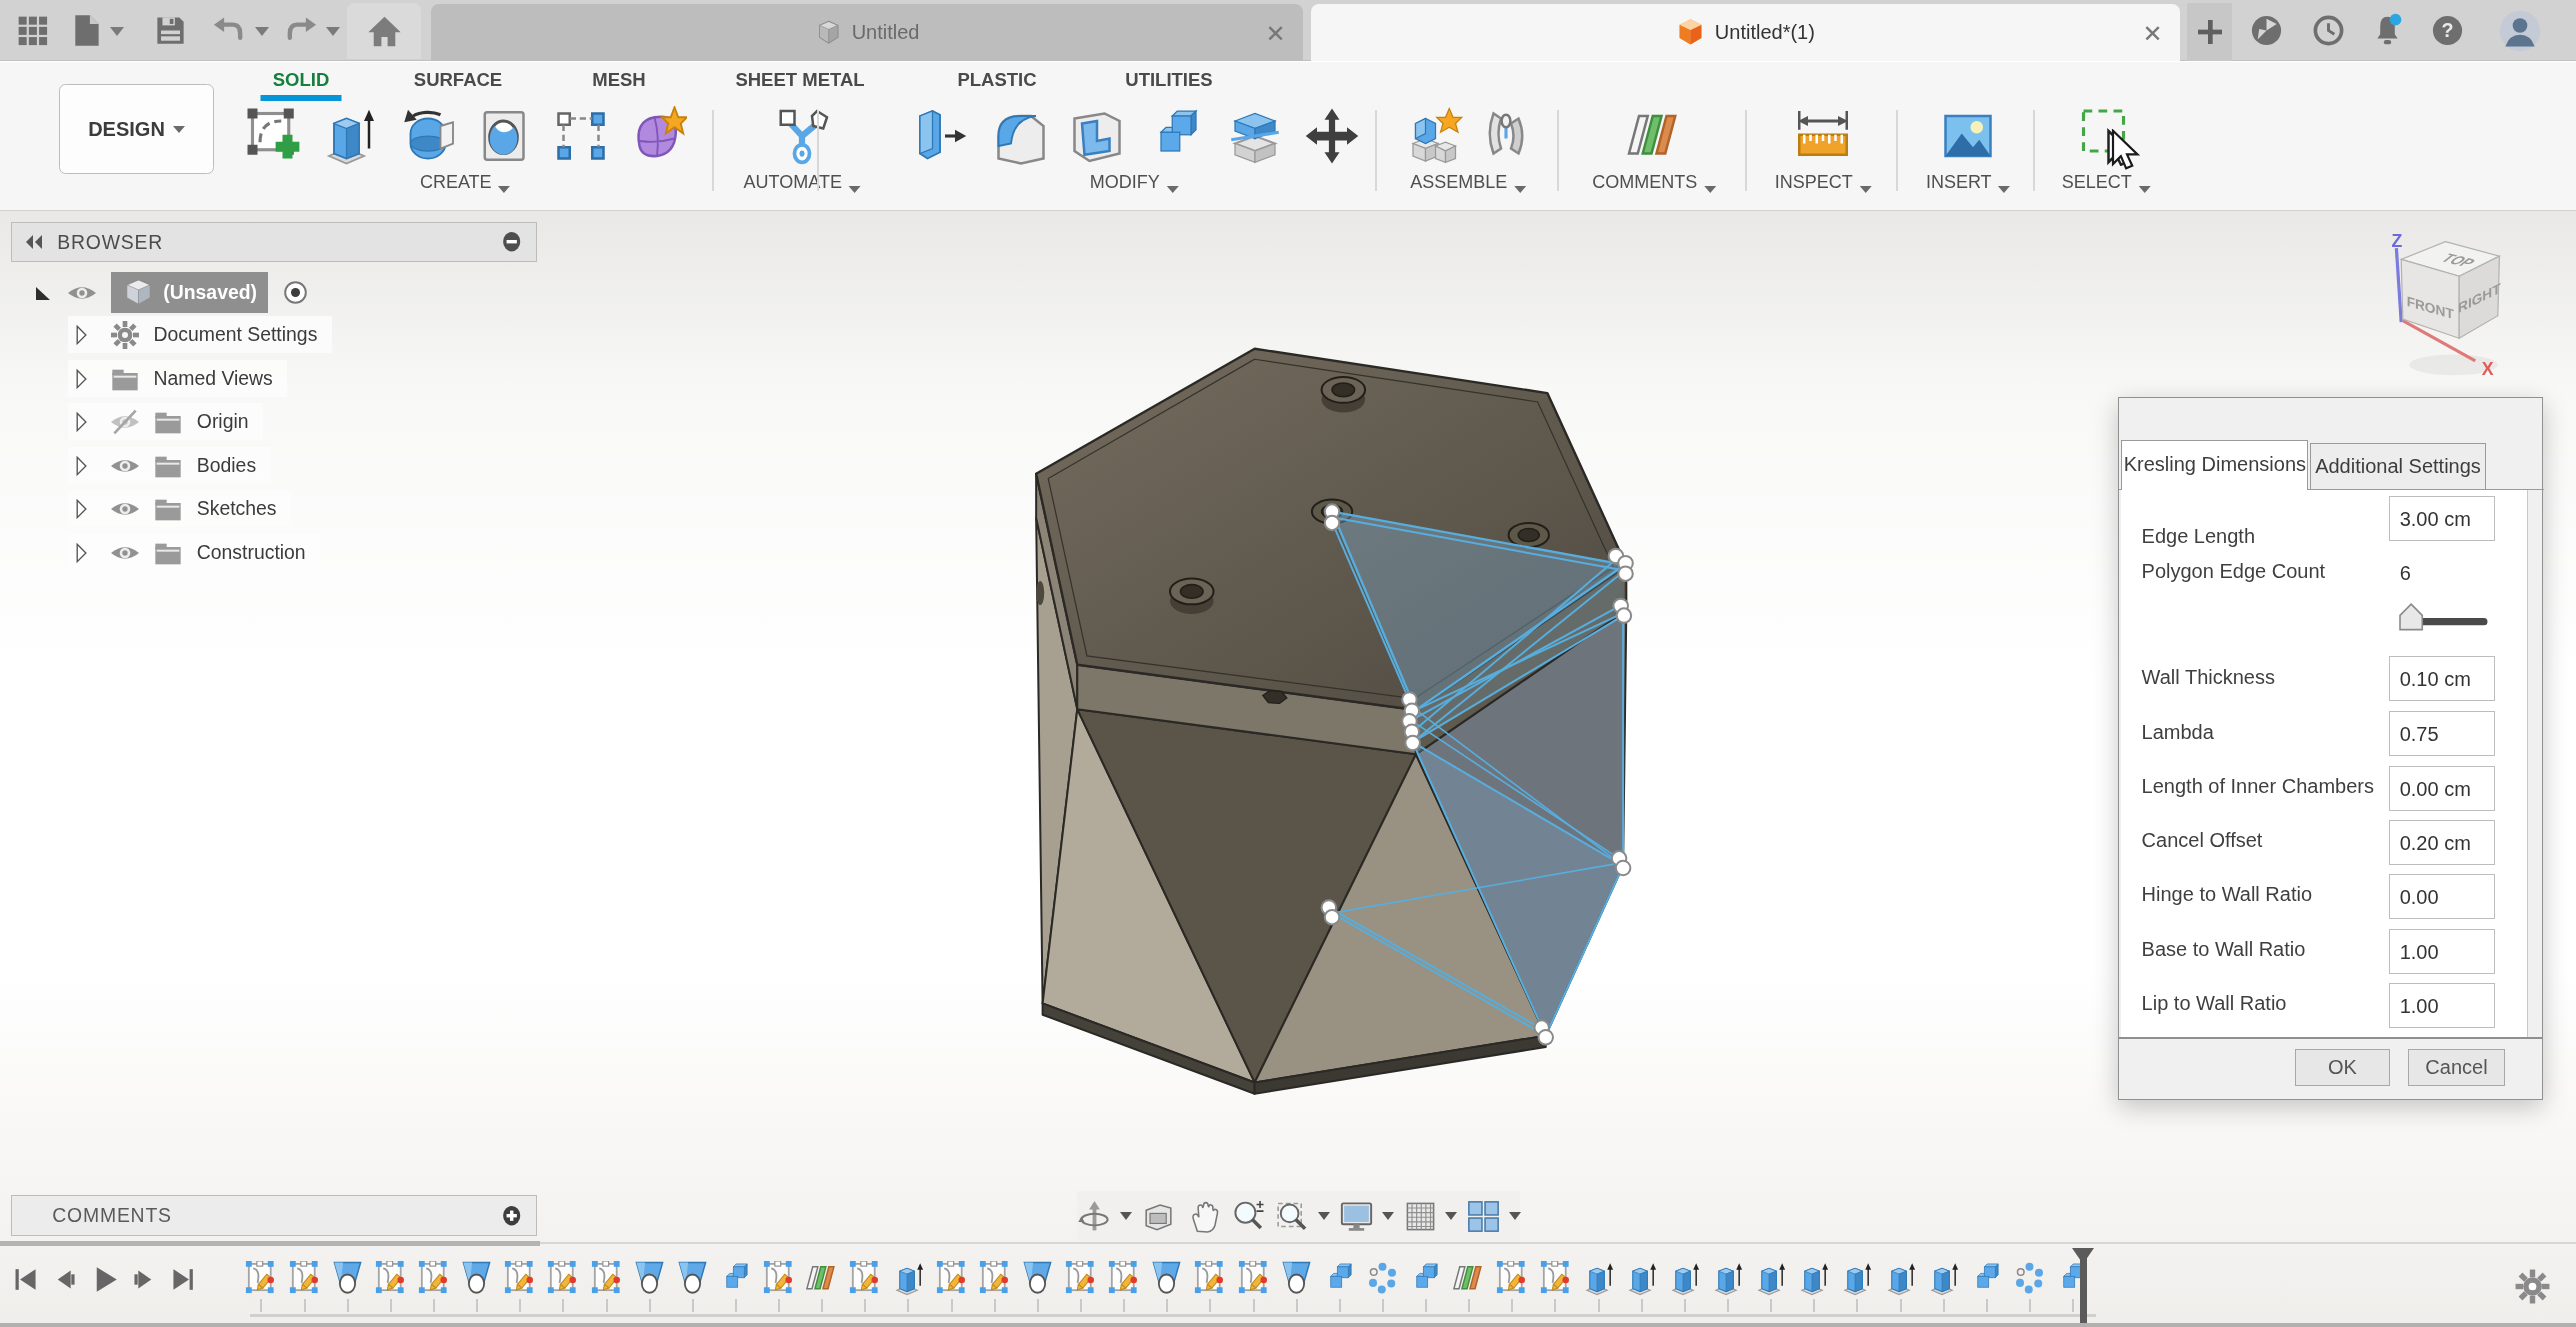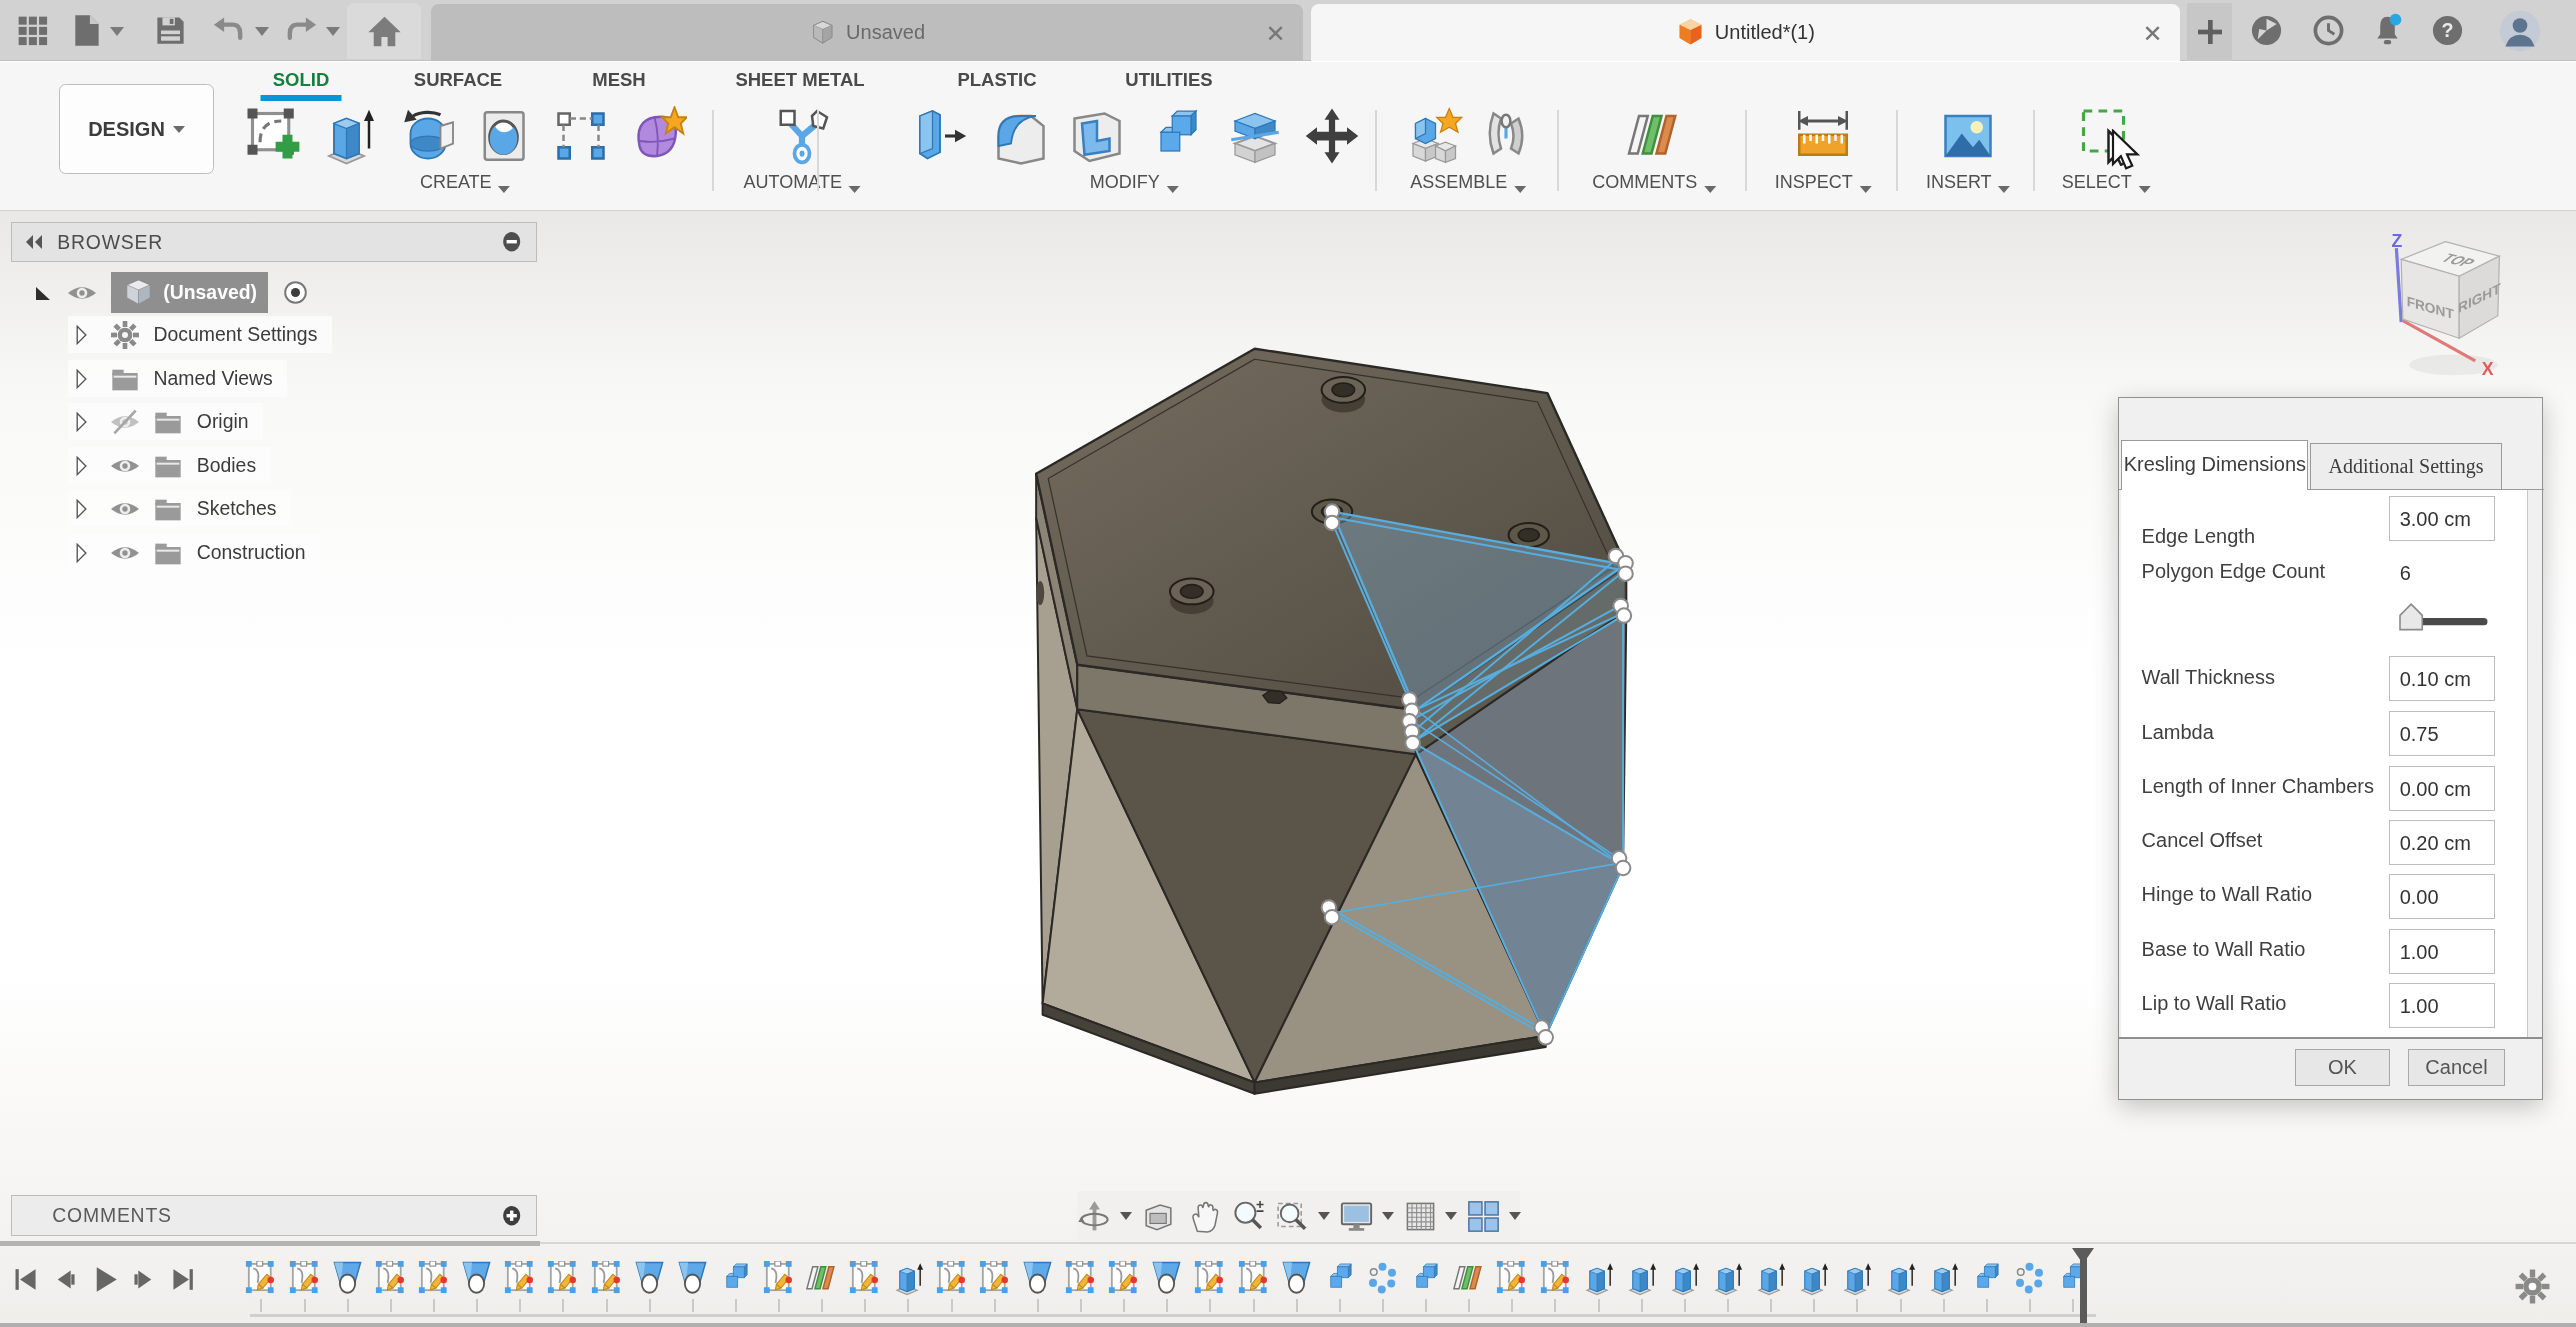--- a/index.html
+++ b/index.html
@@ -61,22 +61,22 @@
 
   
   #dialog { left:2118px; top:397px; width:425px; height:703px; background:#f0f0f0;
     border:0.8px solid #919191; box-shadow:0 6.5px 24px rgba(0,0,0,0.22); z-index:7; }
   #dlg-title { position:absolute; left:0; top:0; right:0; height:39px; border-bottom:0.8px solid #b5b5b5;
     display:flex; align-items:center; background:#efefef; }
   #dlg-title .t { font-size:20px; color:#3d3d3d; margin-left:9.7px; letter-spacing:0.4px; }
   .dlg-tab { position:absolute; font-size:20px; color:#3d3d3d; text-align:center; cursor:pointer; }
   #dlg-tab-active { left:2.4px; top:42px; width:187px; height:50px; line-height:47px; background:#fff;
     border:0.8px solid #9a9a9a; border-bottom:none; z-index:2; }
-  #dlg-tab-inactive { left:191px; top:45px; width:192px; height:47px; line-height:44px; background:#ededed;
-    border:0.8px solid #9a9a9a;font-family:Liberation Serif, serif; }
+  #dlg-tab-inactive { left:191px; top:45px; width:176px; height:47px; line-height:44px; background:#ededed;
+    border:0.8px solid #9a9a9a; }
   #dlg-tabline { position:absolute; left:0; top:91px; width:425px; height:0.8px; background:#9a9a9a; }
   #dlg-content { position:absolute; left:2.4px; top:92px; width:407px; height:547px; background:#fff;
     border-right:0.8px solid #c9c9c9; }
   .fld-lbl { position:absolute; left:22.6px; font-size:20px; color:#3f3f3f; white-space:nowrap; }
   .fld-in { position:absolute; left:270px; width:106px; height:45px; border:0.8px solid #bdbdbd; background:#fff;
     font-size:20px; color:#333; line-height:44px; padding-left:9.7px; }
   .fld-in.noborder { border:0.8px solid #fff; width:69px; }
   #dlg-slider { position:absolute; left:277px; }
   #dlg-divider { position:absolute; left:0; top:639px; width:423px; height:1.6px; background:#8f8f8f; }
   .dlg-btn { position:absolute; top:651px; height:37px; background:#e7e7e7; border:0.8px solid #a8a8a8;
@@ -165,21 +165,21 @@
       </svg>
   </div>
 
   <div class="doc-tab" id="tab1">
     <div class="tab-center">
       <svg viewBox="0 0 48 48" style="width:27.4px;height:27.4px">
           <polygon points="24,4 40,11 40,32 24,42 8,32 8,11" fill="#d8d8d8" stroke="#8a8a8a" stroke-width="2"></polygon>
           <polygon points="8,11 24,18 24,42 8,32" fill="#b9b9b9" stroke="#8a8a8a"></polygon>
           <polygon points="40,11 24,18 24,42 40,32" fill="#a5a5a5" stroke="#8a8a8a"></polygon>
         </svg>
-      <span class="tablabel">Unsaved</span>
+      <span class="tablabel">Untitled</span>
     </div>
     <div class="tab-x" style="right:13px">✕</div>
   </div>
   <div class="doc-tab" id="tab2">
     <div class="tab-center">
       <svg viewBox="0 0 48 48" style="width:29px;height:29px">
           <polygon points="24,2 42,11 42,33 24,44 6,33 6,11" fill="#f6a55c"></polygon>
           <polygon points="6,11 24,20 24,44 6,33" fill="#ee7c23"></polygon>
           <polygon points="42,11 24,20 24,44 42,33" fill="#e8621a"></polygon>
           <polygon points="24,2 42,11 24,20 6,11" fill="#fbd3a4"></polygon>

